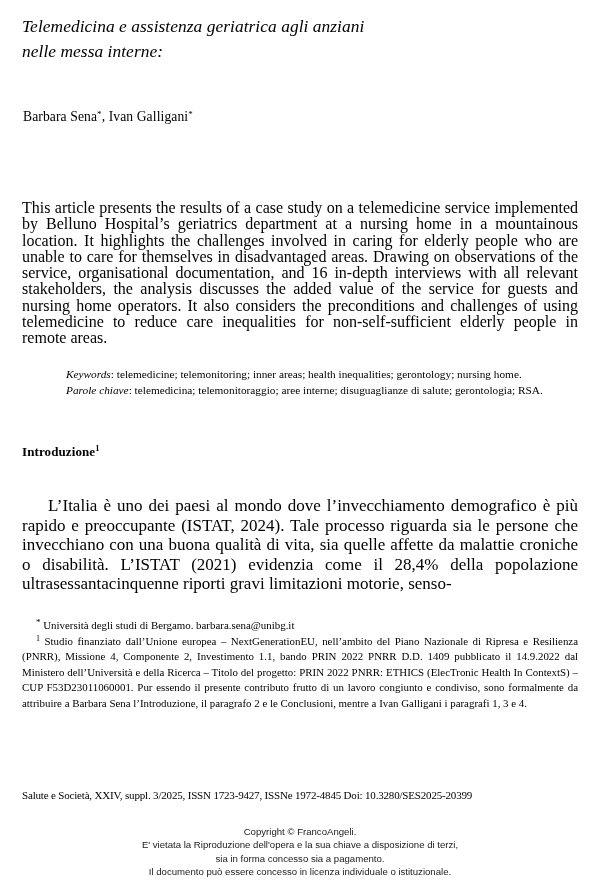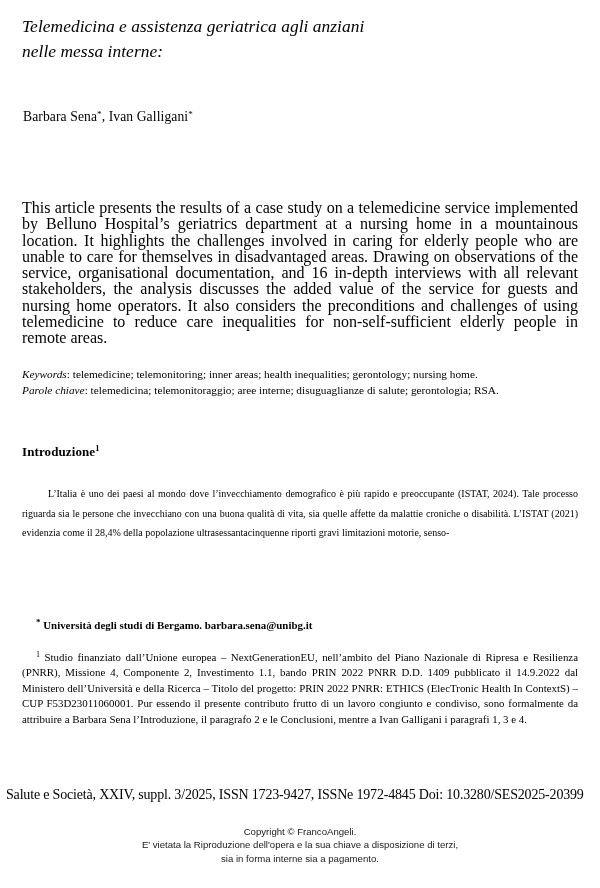--- a/index.html
+++ b/index.html
@@ -68,21 +68,21 @@
   
   .keywords {
     position: absolute;
     left: 22px;
     top: 366px;
     width: 556px;
     font-size: 11.3px;
     line-height: 16.25px;
     text-align: justify;
   }
-  .keywords .kw-label { font-style: italic; }
+  .keywords .kw-label { font-style: italic; margin-left: 44px; }
   .kw-row { margin: 0; }
   .kw-row.second { margin-top: 0px; }
 
   
   .section-heading {
     position: absolute;
     left: 22px;
     top: 444px;
     font-size: 13px;
     font-weight: bold;
@@ -92,68 +92,65 @@
     font-size: 8.5px;
     vertical-align: 5px;
     line-height: 0;
     font-weight: bold;
   }
 
   
   .body-par {
     position: absolute;
     left: 22px;
-    top: 484px;
-    width: 556px;
-    font-size: 10px;
+    top: 496px;
+    width: 556px;
+    font-size: 17px;
     line-height: 19.6px;
     text-align: justify;
     text-indent: 26px;
   }
 
   
   .footnote-area {
     position: absolute;
     left: 22px;
     top: 618px;
     width: 556px;
   }
   .footnote {
     font-size: 10.9px;
     line-height: 15.6px;
     text-align: justify;
     text-indent: 14px;
     margin: 0;
   }
   .footnote.fn-star {
-    margin-bottom: 16px;
-    font-weight: bold;
   }
   .footnote sup {
     font-size: 8px;
     vertical-align: 4px;
     line-height: 0;
   }
   .fn-star-mark {
     font-size: 9px;
     vertical-align: 4px;
     line-height: 0;
   }
 
   
   .citation {
     position: absolute;
-    left: 6px;
+    left: 22px;
     top: 789px;
     width: 556px;
-    font-size: 14px;
+    font-size: 11px;
     line-height: 12px;
     letter-spacing: -0.18px;
     white-space: nowrap;
-    text-align: right;
   }
 
   
   .copyright {
     position: absolute;
     left: 0;
     top: 825px;
     width: 600px;
     text-align: center;
     font-family: "Liberation Sans", "DejaVu Sans", sans-serif;
@@ -189,16 +186,17 @@
   <div class="footnote-area">
     <p class="footnote fn-star"><span class="fn-star-mark">*</span><span> Università degli studi di Bergamo. barbara.sena@unibg.it</span></p>
     <p class="footnote"><sup>1</sup><span> Studio finanziato dall’Unione europea – NextGenerationEU, nell’ambito del Piano Nazionale di Ripresa e Resilienza (PNRR), Missione 4, Componente 2, Investimento 1.1, bando PRIN 2022 PNRR D.D. 1409 pubblicato il 14.9.2022 dal Ministero dell’Università e della Ricerca – Titolo del progetto: PRIN 2022 PNRR: ETHICS (ElecTronic Health In ContextS) – CUP F53D23011060001. Pur essendo il presente contributo frutto di un lavoro congiunto e condiviso, sono formalmente da attribuire a Barbara Sena l’Introduzione, il paragrafo 2 e le Conclusioni, mentre a Ivan Galligani i paragrafi 1, 3 e 4.</span></p>
   </div>
 
   <div class="citation">Salute e Società, XXIV, suppl. 3/2025, ISSN 1723-9427, ISSNe 1972-4845 Doi: 10.3280/SES2025-20399</div>
 
   <div class="copyright">
     <div>Copyright © FrancoAngeli.</div>
     <div>E' vietata la Riproduzione dell'opera e la sua chiave a disposizione di terzi,</div>
-    <div>sia in forma interne sia a pagamento.</div>
+    <div>sia in forma concesso sia a pagamento.</div>
+    <div>Il documento può essere concesso in licenza individuale o istituzionale.</div>
   </div>
 
 </div>
 
 </body></html>

